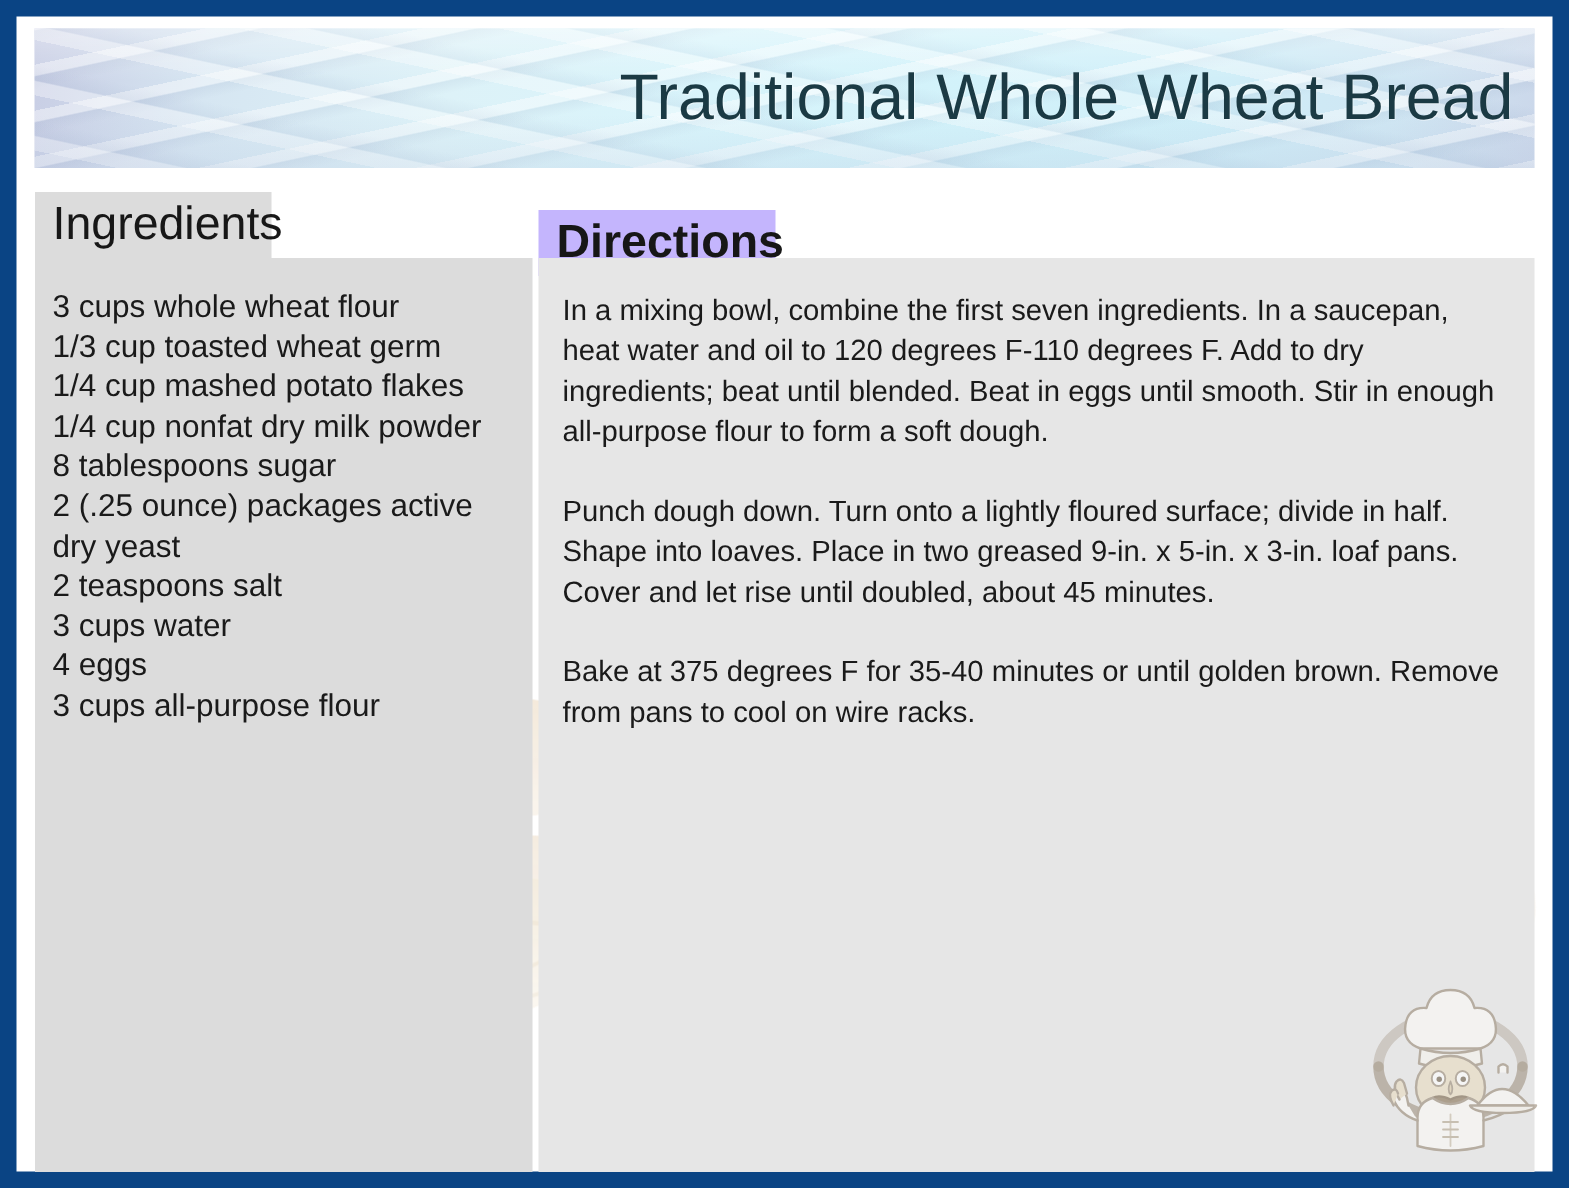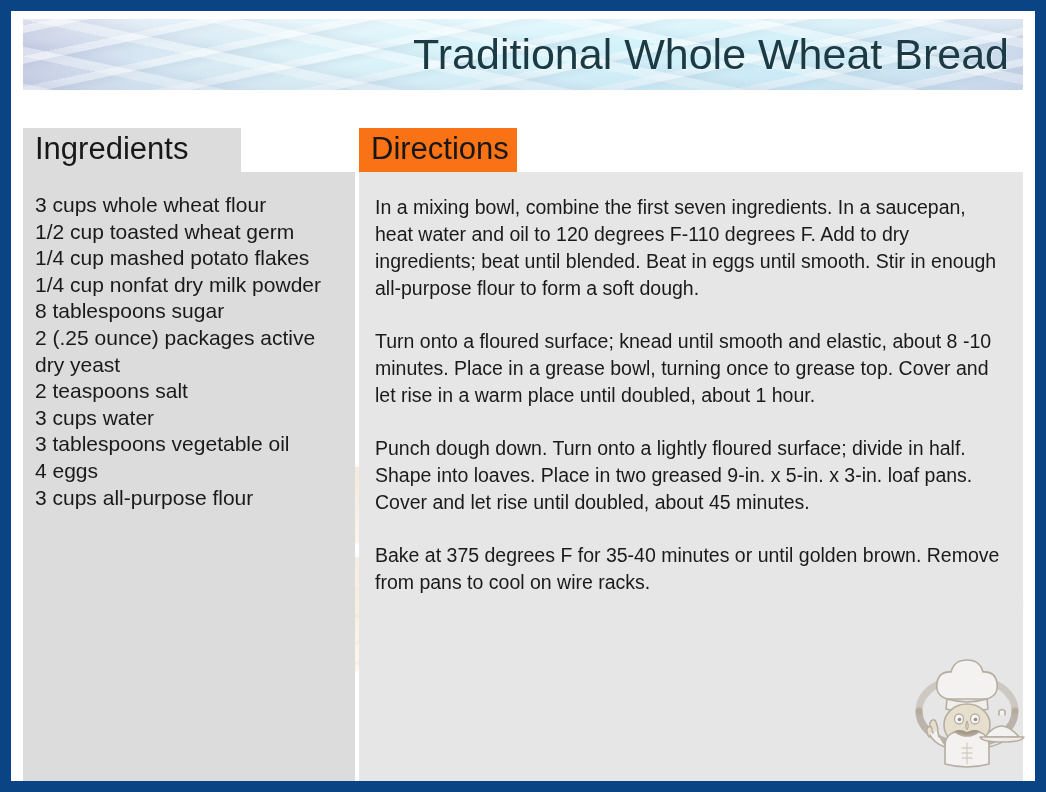--- a/index.html
+++ b/index.html
@@ -30,21 +30,21 @@
     background: #ffffff;
     overflow: hidden;
   }
 
   
   .title-banner {
     position: absolute;
     left: 12px;
     top: 8px;
     width: 1000px;
-    height: 71px;
+    height: 93px;
     overflow: hidden;
     background:
       linear-gradient(100deg,
         #c8cde4 0%,
         #d6e6f2 12%,
         #ddf2f8 28%,
         #d8f4fb 45%,
         #d2f2fa 62%,
         #cfeef8 78%,
         #cfe6f3 90%,
@@ -126,41 +126,42 @@
   .panel-body {
     position: absolute;
     box-sizing: border-box;
     overflow: hidden;
   }
 
   
   #ingredients-panel .panel-head {
     left: 0;
     top: 0;
-    width: 218px;
+    width: 158px;
     height: 44px;
     background: #dcdcdc;
   }
   #ingredients-panel .panel-body {
     left: 0;
     top: 44px;
     width: 332px;
     height: 712px;
     background: #dcdcdc;
     padding: 20px 10px 10px 12px;
   }
   #ingredients-panel { left: 12px; top: 117px; width: 332px; height: 756px; }
 
   
   #directions-panel .panel-head {
     left: 0;
-    top: 0;
+    top: 12px;
     width: 158px;
     height: 44px;
-    background: #f97316;
+    background: #c4b5fd;
+    font-weight: bold;
   }
   #directions-panel .panel-body {
     left: 0;
     top: 44px;
     width: 664px;
     height: 712px;
     background: #e6e6e6;
     padding: 22px 16px 10px 16px;
   }
   #directions-panel { left: 348px; top: 117px; width: 664px; height: 756px; }
@@ -278,40 +279,38 @@
           <ellipse cx="470" cy="160" rx="54" ry="36" fill="url(#crust)" opacity="0.8"></ellipse>
         </g>
       </svg>
     </div>
 
     <div class="panel" id="ingredients-panel">
       <div class="panel-head">Ingredients</div>
       <div class="panel-body">
         <ul class="ing-list">
           <li>3 cups whole wheat flour</li>
-          <li>1/2 cup toasted wheat germ</li>
+          <li>1/3 cup toasted wheat germ</li>
           <li>1/4 cup mashed potato flakes</li>
           <li>1/4 cup nonfat dry milk powder</li>
           <li>8 tablespoons sugar</li>
           <li>2 (.25 ounce) packages active dry yeast</li>
           <li>2 teaspoons salt</li>
           <li>3 cups water</li>
-          <li>3 tablespoons vegetable oil</li>
           <li>4 eggs</li>
           <li>3 cups all-purpose flour</li>
         </ul>
       </div>
     </div>
 
     <div class="panel" id="directions-panel">
       <div class="panel-head">Directions</div>
       <div class="panel-body">
         <div class="dir-paras">
           <p>In a mixing bowl, combine the first seven ingredients. In a saucepan, heat water and oil to 120 degrees F-110 degrees F. Add to dry ingredients; beat until blended. Beat in eggs until smooth. Stir in enough all-purpose flour to form a soft dough.</p>
-          <p>Turn onto a floured surface; knead until smooth and elastic, about 8 -10 minutes. Place in a grease bowl, turning once to grease top. Cover and let rise in a warm place until doubled, about 1 hour.</p>
           <p>Punch dough down. Turn onto a lightly floured surface; divide in half. Shape into loaves. Place in two greased 9-in. x 5-in. x 3-in. loaf pans. Cover and let rise until doubled, about 45 minutes.</p>
           <p>Bake at 375 degrees F for 35-40 minutes or until golden brown. Remove from pans to cool on wire racks.</p>
         </div>
       </div>
     </div>
 
     <div class="chef-logo">
       <svg width="120" height="116" viewBox="0 0 120 116" xmlns="http://www.w3.org/2000/svg" aria-hidden="true">
         <g fill="none" stroke="#9a8b78" stroke-width="1.6" stroke-linecap="round" stroke-linejoin="round">
 

